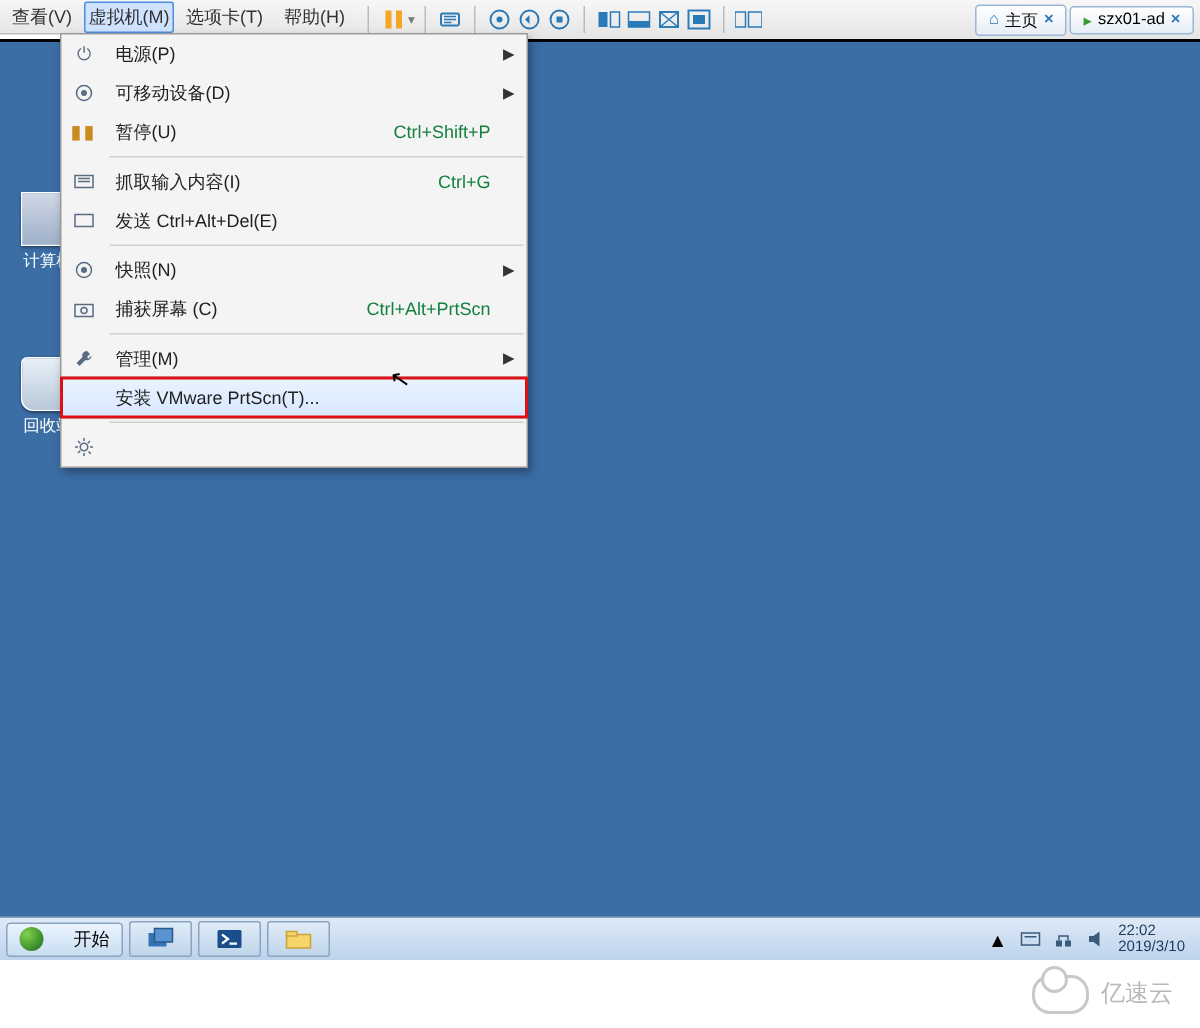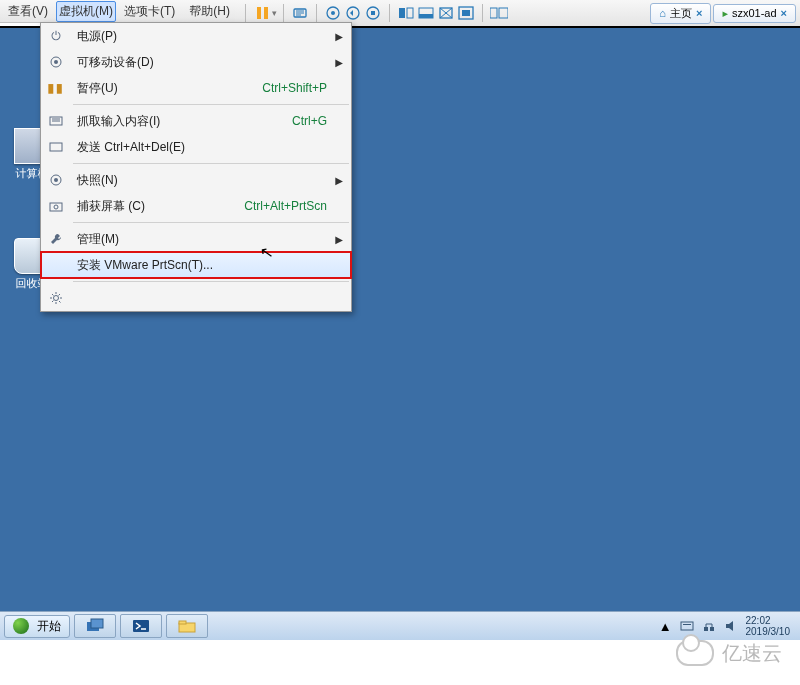--- a/index.html
+++ b/index.html
@@ -32,27 +32,27 @@
   .menu .gutter{width:30px;display:flex;align-items:center;justify-content:center;color:#5a6b82}
   .menu .lbl{flex:0 0 auto;padding-left:6px;color:#222}
   .menu .shortcut{margin-left:auto;padding-right:24px;color:#15803d}
   .menu .arrow{position:absolute;right:8px;color:#333;font-size:10px}
   .menu .divider{height:1px;background:#d0d0d0;margin:3px 2px 3px 32px}
   .menu .row.hover{background:linear-gradient(#eaf3ff,#d6e8ff);border:1px solid #a5c8ef;margin:-1px}
   .menu .row.highlight{outline:2px solid #d11;outline-offset:-2px}
   .cursor{position:absolute;top:243px;left:260px;z-index:20;font-size:16px;color:#000;transform:rotate(-10deg)}
   
   .wintask{position:absolute;left:0;right:0;bottom:0;height:28px;background:linear-gradient(#dfeaf7,#bcd3ec);border-top:1px solid #8aa5c2;display:flex;align-items:center;padding:0 4px;gap:4px}
-  .startbtn{display:flex;align-items:center;gap:8px;background:linear-gradient(#eaf4ff,#c8ddf0);border:1px solid #8aa5c2;border-radius:3px;padding:2px 8px}
+  .startbtn{display:flex;align-items:center;gap:20px;background:linear-gradient(#eaf4ff,#c8ddf0);border:1px solid #8aa5c2;border-radius:3px;padding:2px 8px}
   .orb{width:16px;height:16px;border-radius:50%;background:radial-gradient(circle at 30% 30%,#7fd24c,#1a6b1a)}
   .pin{width:40px;height:22px;background:linear-gradient(#e0ecf8,#c0d5ea);border:1px solid #8aa5c2;border-radius:2px;display:flex;align-items:center;justify-content:center}
   .tray{margin-left:auto;display:flex;align-items:center;gap:8px;padding-right:6px}
   .clock{text-align:left;line-height:1.1;font-size:10px;color:#1a3a5a}
   
-  .brand{position:absolute;left:0;right:0;bottom:0;height:45px;background:#fff;display:flex;align-items:flex-start;justify-content:flex-end;padding-right:18px;color:#b8b8b8;font-size:20px;gap:8px}
+  .brand{position:absolute;left:0;right:0;bottom:0;height:45px;background:#fff;display:flex;align-items:center;justify-content:flex-end;padding-right:18px;color:#b8b8b8;font-size:16px;gap:8px}
   .brand .cloud{width:34px;height:22px;border:2px solid #c8c8c8;border-radius:12px;position:relative}
   .brand .cloud::before{content:"";position:absolute;width:14px;height:14px;border:2px solid #c8c8c8;border-radius:50%;top:-8px;left:4px;background:#fff}
   svg{display:block}
 </style>
 </head>
 <body>
 
 <div class="menubar">
   <div class="item">查看(V)</div>
   <div class="item active">虚拟机(M)</div>

